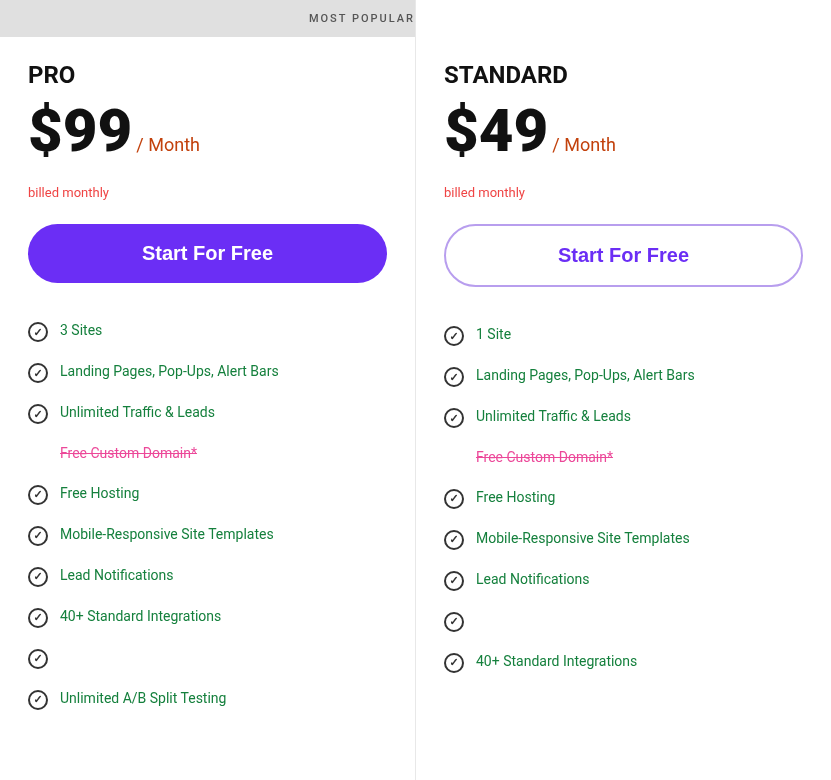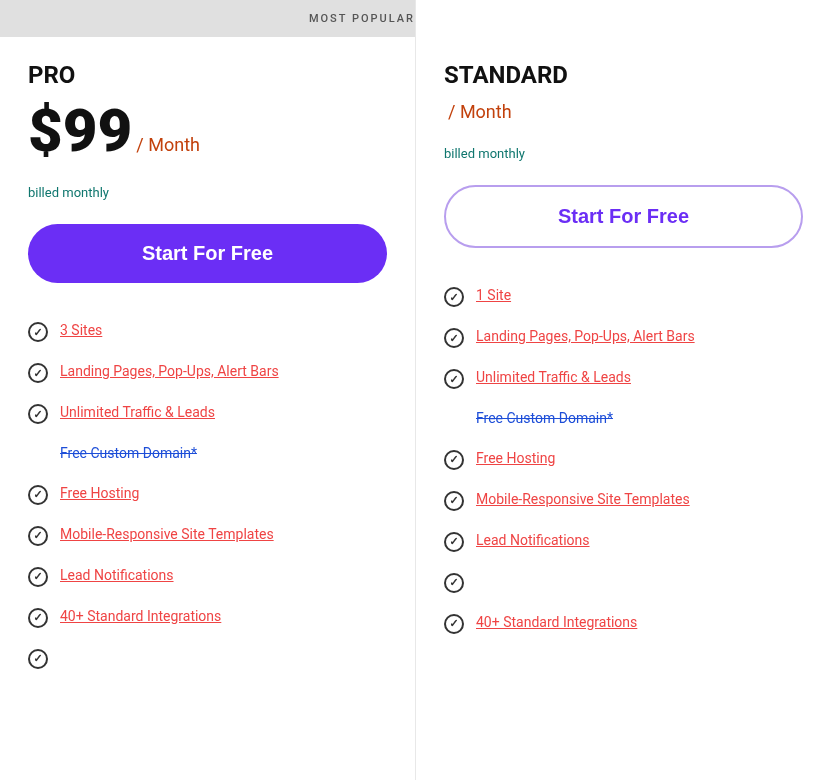--- a/index.html
+++ b/index.html
@@ -76,21 +76,21 @@
     }
 
     .price-period {
       font-size: 18px;
       color: #c2410c;
       margin-left: 4px;
     }
 
     .billed-info {
       font-size: 13px;
-      color: #0f766e;
+      color: #ef4444;
       margin-bottom: 24px;
     }
 
     .cta-button {
       width: 100%;
       padding: 18px 0;
       border-radius: 50px;
       font-size: 20px;
       font-weight: 600;
       cursor: pointer;
@@ -139,28 +139,27 @@
     .check-icon::after {
       content: '✓';
       font-size: 11px;
       font-weight: 700;
       color: #333;
       line-height: 1;
     }
 
     .feature-text {
       font-size: 14px;
-      color: #ef4444;
+      color: #15803d;
       line-height: 1.4;
-      text-decoration: underline;
     }
 
     .feature-text.strikethrough {
       text-decoration: line-through;
-      color: #1d4ed8;
+      color: #ec4899;
     }
 
     .feature-item.strikethrough-item {
       padding-left: 32px;
     }
   </style>
 </head>
 <body>
 
 <div class="pricing-container">
@@ -201,26 +200,31 @@
           <span class="check-icon"></span>
           <span class="feature-text">Lead Notifications</span>
         </li>
         <li class="feature-item">
           <span class="check-icon"></span>
           <span class="feature-text">40+ Standard Integrations</span>
         </li>
         <li class="feature-item">
           <span class="check-icon"></span>
         </li>
+        <li class="feature-item">
+          <span class="check-icon"></span>
+          <span class="feature-text">Unlimited A/B Split Testing</span>
+        </li>
       </ul>
     </div>
     <div class="plan-card">
       <div class="most-popular-banner" style="visibility: hidden;">&nbsp;</div>
       <h2 class="plan-name">STANDARD</h2>
       <div class="plan-price">
+        <span class="price-amount">$49</span>
         <span class="price-period">/ Month</span>
       </div>
       <div class="billed-info">billed monthly</div>
       <button class="cta-button cta-button-outline">Start For Free</button>
       <ul class="features-list">
         <li class="feature-item">
           <span class="check-icon"></span>
           <span class="feature-text">1 Site</span>
         </li>
         <li class="feature-item">

